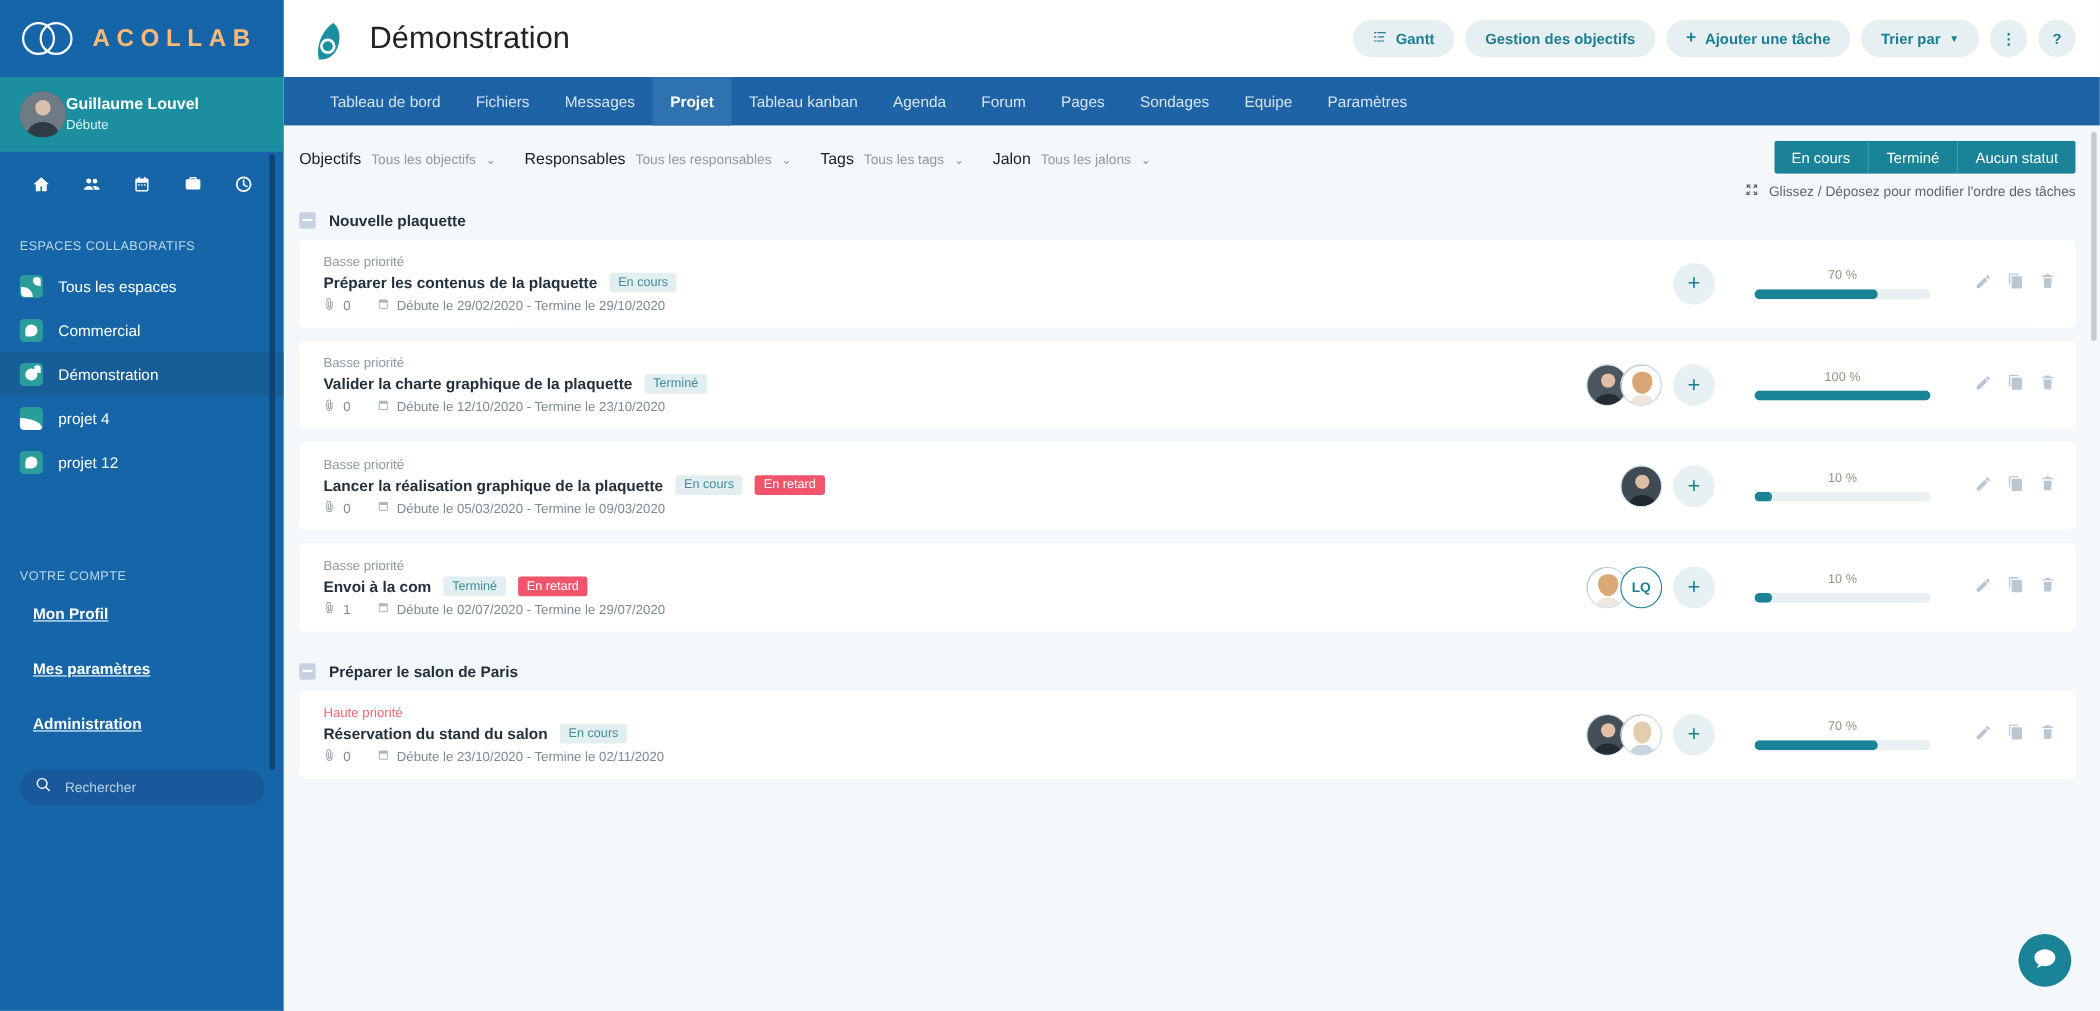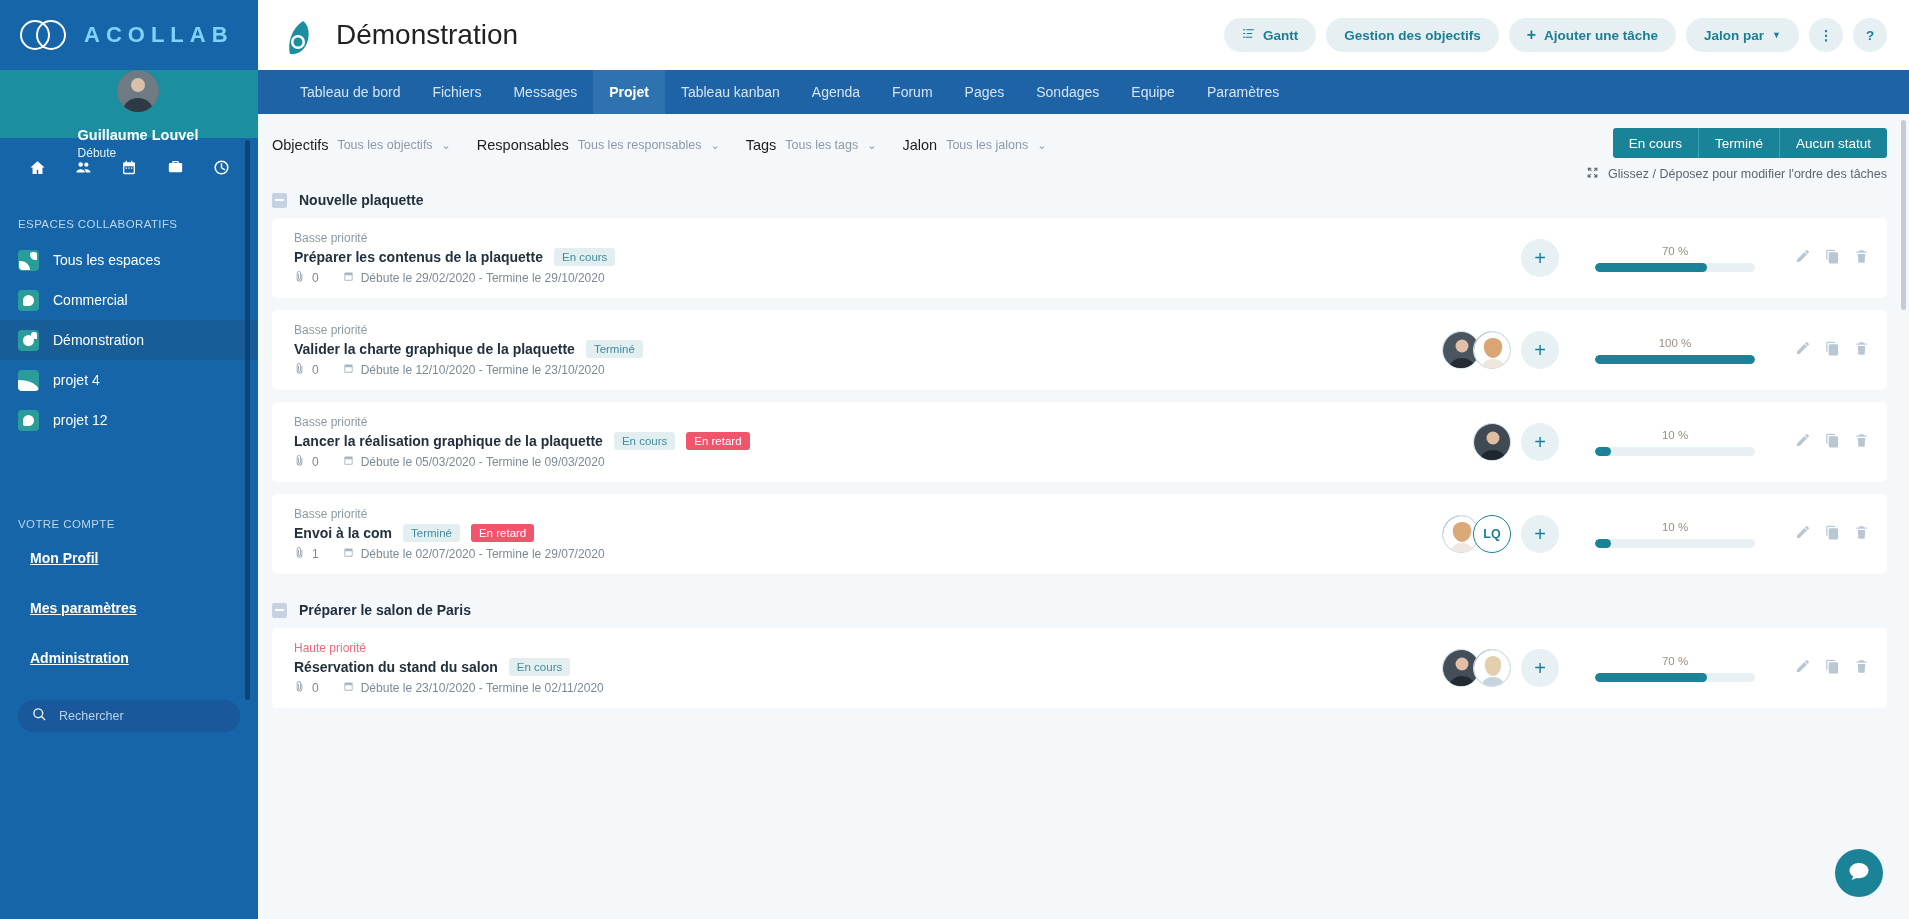--- a/index.html
+++ b/index.html
@@ -20,28 +20,28 @@
     display: flex; flex-direction: column;
   }
   .sb-logo {
     height: 70px;
     background: #1565a8;
     display: flex; align-items: center;
     padding-left: 18px; gap: 14px;
   }
   .logo-mark { width: 52px; height: 46px; flex: 0 0 52px; }
   .logo-text {
-    color: #7dd3fc; font-size: 22px; font-weight: bold;
+    color: #fdba74; font-size: 22px; font-weight: bold;
     letter-spacing: 6px;
   }
   .sb-user {
     background: #1b8fa0;
     height: 68px;
     display: flex; align-items: center;
-    padding-left: 18px; gap: 14px; flex-direction: column;
+    padding-left: 18px; 
   }
   .sb-avatar {
     width: 42px; height: 42px; border-radius: 50%;
     flex: 0 0 42px; overflow: hidden;
     background: #5d6a73;
   }
   .sb-user-name { color: #fff; font-size: 14.5px; font-weight: bold; line-height: 1.3; }
   .sb-user-role { color: #e2f2f4; font-size: 12px; line-height: 1.4; }
 
   .sb-icons {
@@ -336,21 +336,21 @@
         <span>Gantt</span>
       </button>
       <button class="pill">
         <span>Gestion des objectifs</span>
       </button>
       <button class="pill">
         <span style="font-size:16px;line-height:1">+</span>
         <span>Ajouter une tâche</span>
       </button>
       <button class="pill">
-        <span>Jalon par</span>
+        <span>Trier par</span>
         <span style="font-size:9px">▼</span>
       </button>
       <button class="pill round">
         <span>⋮</span>
       </button>
       <button class="pill round">
         <span>?</span>
       </button>
     </div>
   </header>

